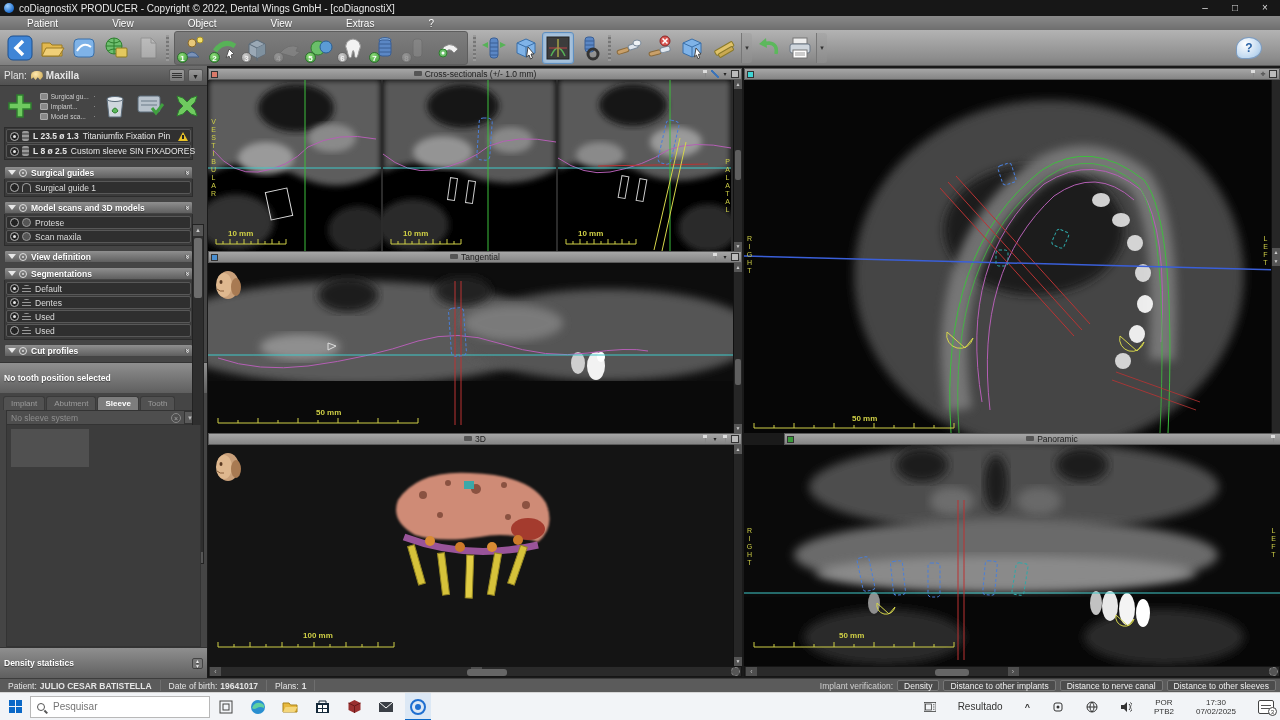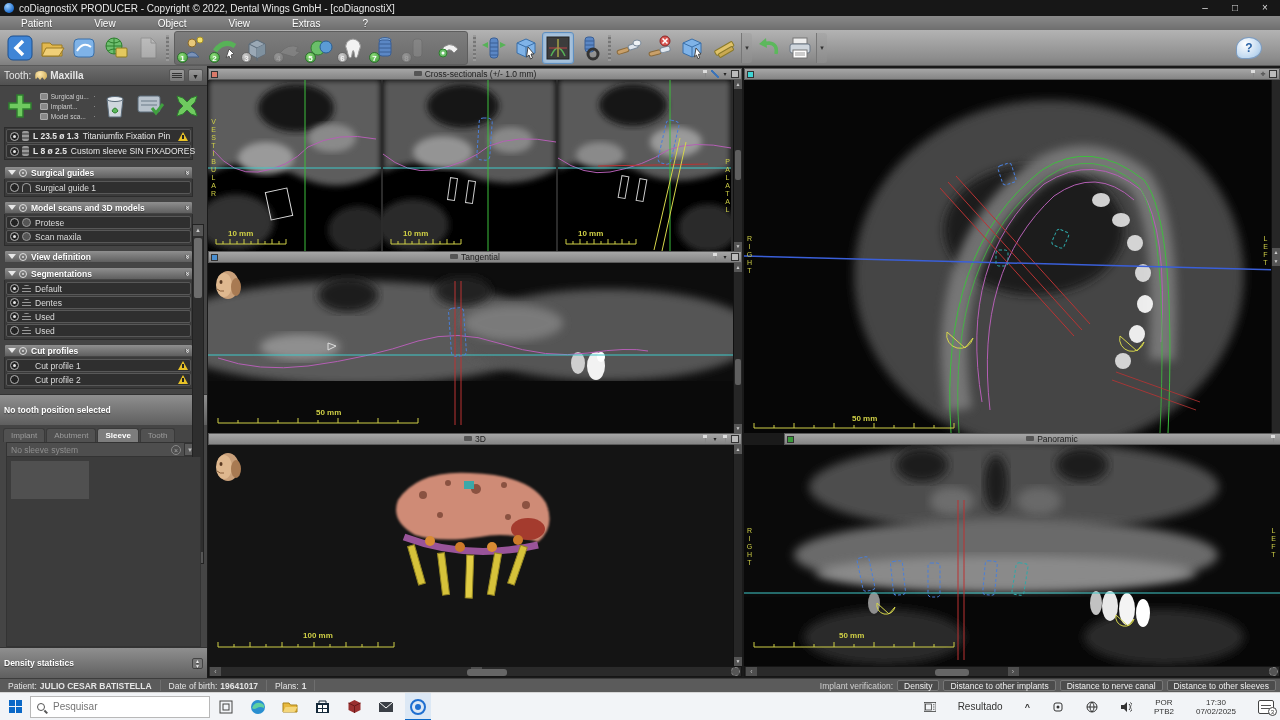--- a/index.html
+++ b/index.html
@@ -12,21 +12,21 @@
     color:#e8e8e8;font-size:10px;display:flex;align-items:center;padding-left:4px;}
   #titlebar .appico{width:10px;height:10px;border-radius:50%;
     background:radial-gradient(circle at 35% 30%,#9fd1ff,#1f6fd0 70%);margin-right:5px;flex:0 0 auto;}
   #win-controls{margin-left:auto;display:flex;height:16px;}
   #win-controls span{width:30px;text-align:center;font-size:10px;line-height:16px;color:#ddd;}
 
   
   #menubar{position:absolute;left:0;top:16px;width:1280px;height:14px;
     background:linear-gradient(#8a8a8a,#6e6e6e);display:flex;align-items:center;
     font-size:10px;color:#fff;text-shadow:0 1px 1px #0006;}
-  #menubar span{padding:0 21px;}
+  #menubar span{padding:0 27px;}
 
   
   #toolbar{position:absolute;left:0;top:30px;width:1280px;height:36px;
     background:linear-gradient(#b3b3b3,#8d8d8d 80%,#7f7f7f);border-bottom:1px solid #5a5a5a;
     display:flex;align-items:center;padding:0 4px;}
   .tbtn{width:32px;height:32px;display:flex;align-items:center;justify-content:center;
     position:relative;border-radius:3px;flex:0 0 auto;}
   .tbtn.active{background:#a9c4de;border:1px solid #5f8fc0;box-shadow:inset 0 0 3px #33669955;}
   .tbtn.disabled{opacity:.38;}
   .tgroup{display:flex;align-items:center;background:linear-gradient(#7d7d7d,#6b6b6b);
@@ -374,21 +374,21 @@
         <rect x="6" y="15" width="14" height="8" fill="#fff" stroke="#777"></rect>
         <path d="M8 18 h10 M8 20 h10" stroke="#999"></path>
       </svg>
   </div>
   <div class="dropstrip">▾</div>
   <div id="help-btn">?</div>
 </div>
 
 <div id="sidebar">
   <div id="plan-header">
-    <span>Tooth:</span>
+    <span>Plan:</span>
     <span class="tooth-ico"></span>
     <b>Maxilla</b>
     <span class="mini-sq">
         <i></i>
         <i></i>
         <i></i>
       </span>
     <span class="dd-btn">▼</span>
   </div>
 
@@ -535,34 +535,20 @@
         </div>
       </div>
     </div>
 
     <div class="section">
       <div class="sec-head">
         <span class="tri"></span>
         <span class="eye"></span>
         <span>Cut profiles</span>
         <span class="chev2">»</span>
-      </div>
-      <div class="sec-body">
-        <div class="item-row">
-          <span class="radio sel"></span>
-          <span class="item-ico cut"></span>
-          <span>Cut profile 1</span>
-          <span class="warn"></span>
-        </div>
-        <div class="item-row">
-          <span class="radio"></span>
-          <span class="item-ico cut"></span>
-          <span>Cut profile 2</span>
-          <span class="warn"></span>
-        </div>
       </div>
     </div>
   </div>
 
   <div class="bar-strip">
     <span>No tooth position selected</span>
     <span class="spinner">▲<br>▼</span>
   </div>
 
   <div id="tabs">

